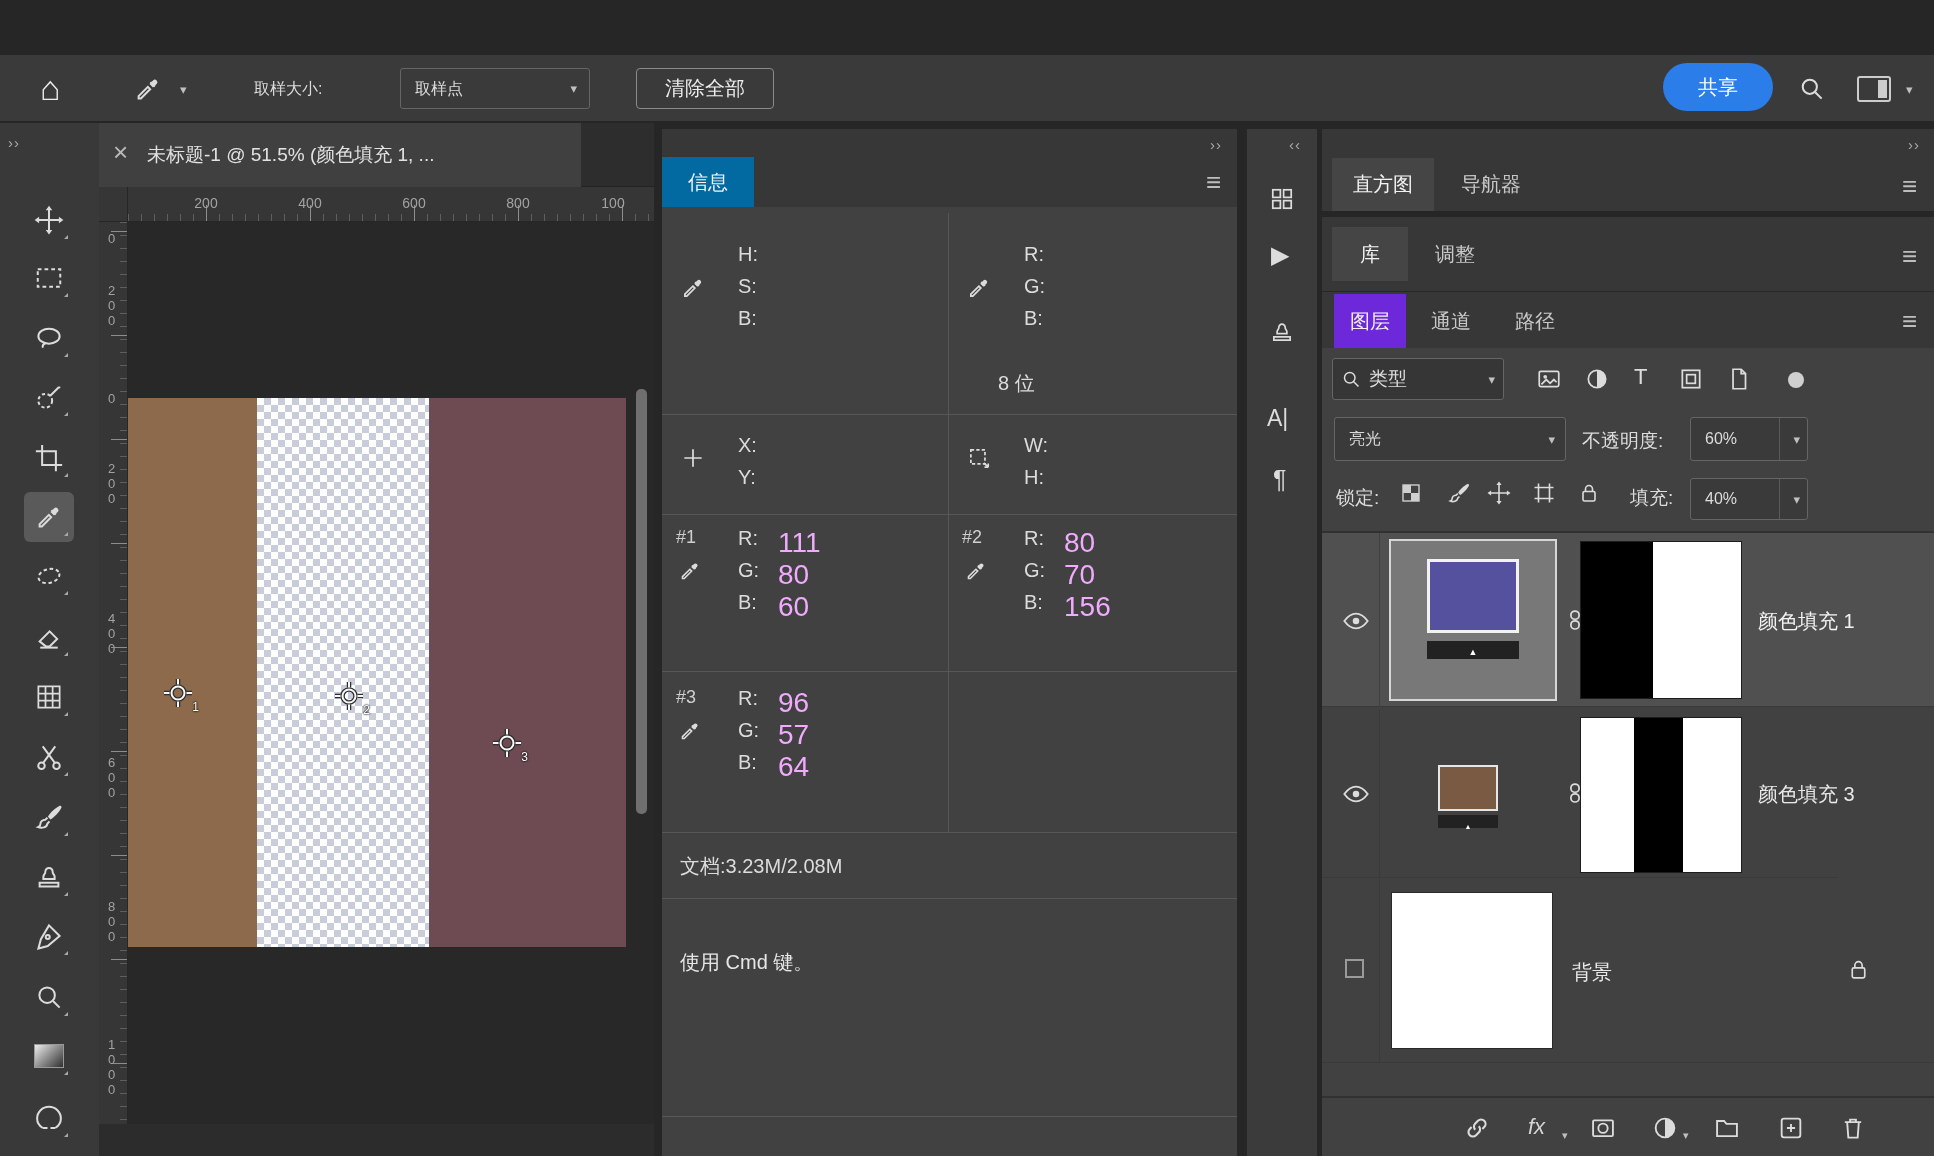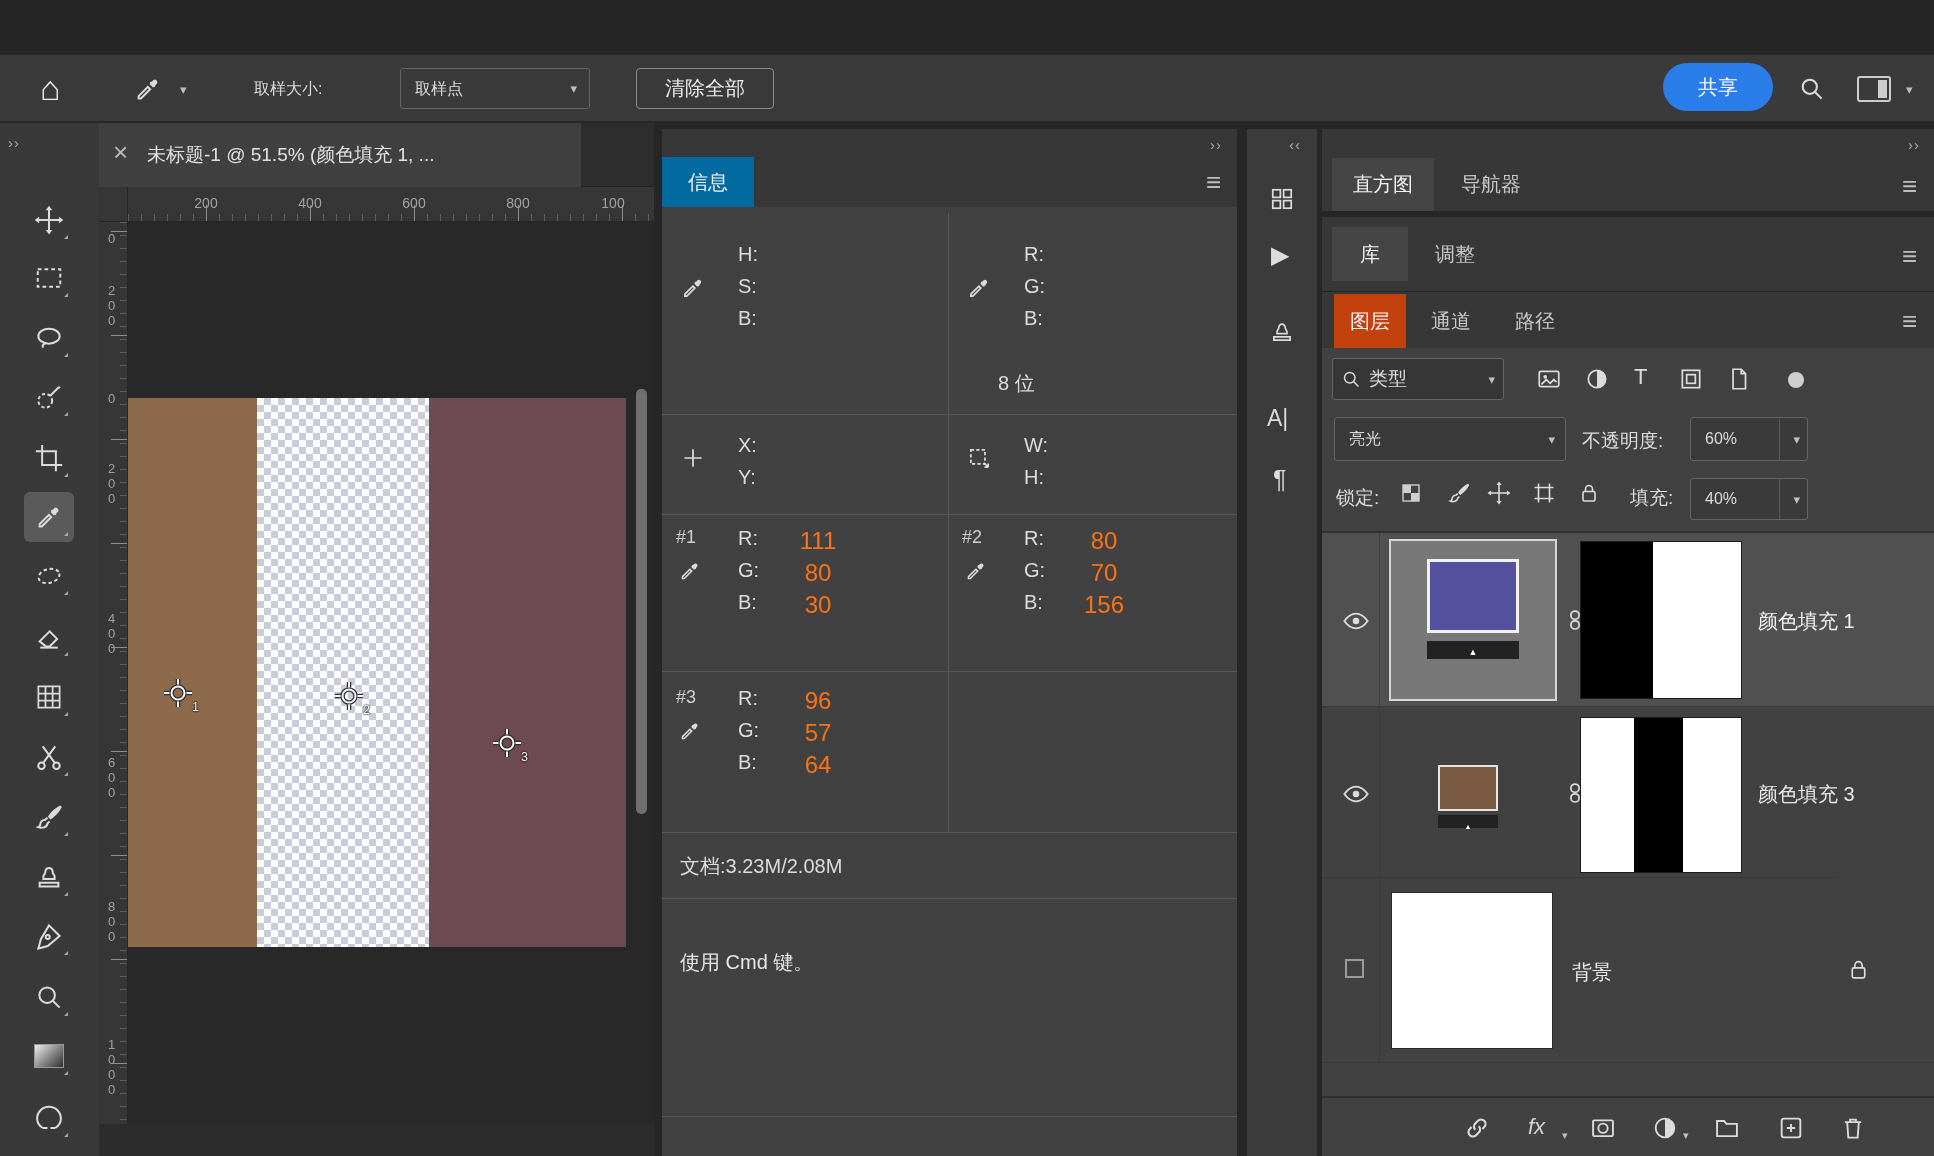--- a/index.html
+++ b/index.html
@@ -14,21 +14,21 @@
 .tab.on{background:#454545;color:#f2f2f2}
 .combo{position:absolute;background:#3a3a3a;border:1px solid #656565;border-radius:3px}
 .btn{position:absolute;border:1px solid #8a8a8a;border-radius:4px;color:#ededed;font-size:20px;display:flex;align-items:center;justify-content:center;background:transparent}
 .tool{position:absolute;left:24px;width:50px;height:50px;display:flex;align-items:center;justify-content:center}
 .tool::after{content:"";position:absolute;right:6px;bottom:6px;border-left:4px solid transparent;border-bottom:4px solid #a8a8a8}
 .tool.sel{background:#5a5a5a;border-radius:6px}
 .ic{width:30px;height:30px;display:block}
 .vlab{position:absolute;left:6px;writing-mode:vertical-lr;text-orientation:upright;font-size:13px;color:#a2a2a2;line-height:13px}
 .hlab{position:absolute;top:8px;width:40px;text-align:center;font-size:14px;color:#a2a2a2}
 .hd{position:absolute;left:0;width:100%;height:1px;background:#575757}
-.val{position:absolute;text-align:center;font-size:24px;color:#f97316}
+.val{position:absolute;text-align:left;font-size:28px;color:#f0abfc}
 .lbl{position:absolute;font-size:20px;color:#dcdcdc;white-space:nowrap}
 .checker{background-color:#fff;background-image:linear-gradient(45deg,#c9cdda 25%,transparent 25% 75%,#c9cdda 75%),linear-gradient(45deg,#c9cdda 25%,transparent 25% 75%,#c9cdda 75%);background-size:14px 14px;background-position:0 0,7px 7px}
 .samp{position:absolute;width:30px;height:30px}
 .samp .n{position:absolute;right:-6px;bottom:-6px;font-size:12px;color:#fff;text-shadow:0 0 2px #000,0 0 2px #000}
 .fxt{font-style:italic;font-size:22px;color:#d4d4d4}
 </style>
 </head>
 <body>
 
 <svg width="0" height="0" style="position:absolute">
@@ -387,21 +387,21 @@
 
     <span class="lbl" style="left:14px;top:398px;font-size:18px;color:#cfcfcf">#1</span>
     <svg class="s ic" viewBox="0 0 24 24" style="left:16px;top:430px;width:24px;height:24px">
         <use href="#i-dropper"></use>
       </svg>
     <span class="lbl" style="left:76px;top:398px">R:</span>
     <span class="val" style="left:116px;top:398px;width:80px">111</span>
     <span class="lbl" style="left:76px;top:430px">G:</span>
     <span class="val" style="left:116px;top:430px;width:80px">80</span>
     <span class="lbl" style="left:76px;top:462px">B:</span>
-    <span class="val" style="left:116px;top:462px;width:80px">30</span>
+    <span class="val" style="left:116px;top:462px;width:80px">60</span>
 
     <span class="lbl" style="left:300px;top:398px;font-size:18px;color:#cfcfcf">#2</span>
     <svg class="s ic" viewBox="0 0 24 24" style="left:302px;top:430px;width:24px;height:24px">
         <use href="#i-dropper"></use>
       </svg>
     <span class="lbl" style="left:362px;top:398px">R:</span>
     <span class="val" style="left:402px;top:398px;width:80px">80</span>
     <span class="lbl" style="left:362px;top:430px">G:</span>
     <span class="val" style="left:402px;top:430px;width:80px">70</span>
     <span class="lbl" style="left:362px;top:462px">B:</span>
@@ -450,21 +450,21 @@
     </div>
 
     <div class="s" style="left:0;top:88px;width:612px;height:74px;background:#373737">
       <div class="tab on" style="left:10px;top:10px;width:76px;height:54px">库</div>
       <div class="tab" style="left:92px;top:10px;width:82px;height:54px">调整</div>
       <span class="menu" style="left:580px;top:26px">≡</span>
     </div>
 
     <div class="s" style="left:0;top:163px;width:612px;height:864px;background:#414141">
       <div class="s" style="left:0;top:0;width:612px;height:56px;background:#373737">
-        <div class="tab" style="left:12px;top:2px;width:72px;height:54px;background:#c2410c;color:#f2f2f2">图层</div>
+        <div class="tab" style="left:12px;top:2px;width:72px;height:54px;background:#6d28d9;color:#f2f2f2">图层</div>
         <div class="tab" style="left:90px;top:2px;width:78px;height:54px">通道</div>
         <div class="tab" style="left:174px;top:2px;width:78px;height:54px">路径</div>
         <span class="menu" style="left:580px;top:16px">≡</span>
       </div>
 
       <div class="combo" style="left:10px;top:66px;width:172px;height:42px;background:#363636">
         <svg class="s ic" viewBox="0 0 24 24" style="left:8px;top:10px;width:20px;height:20px">
             <use href="#i-search"></use>
           </svg>
         <span class="tx" style="left:36px;top:0;line-height:40px;font-size:19px">类型</span>

